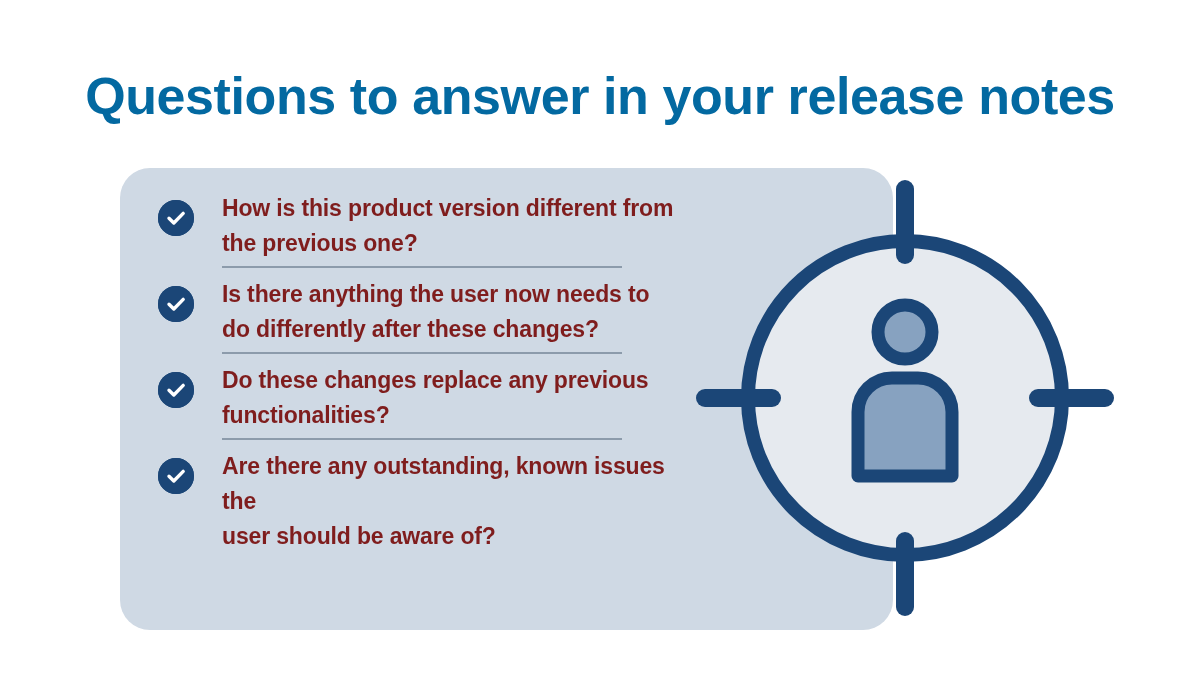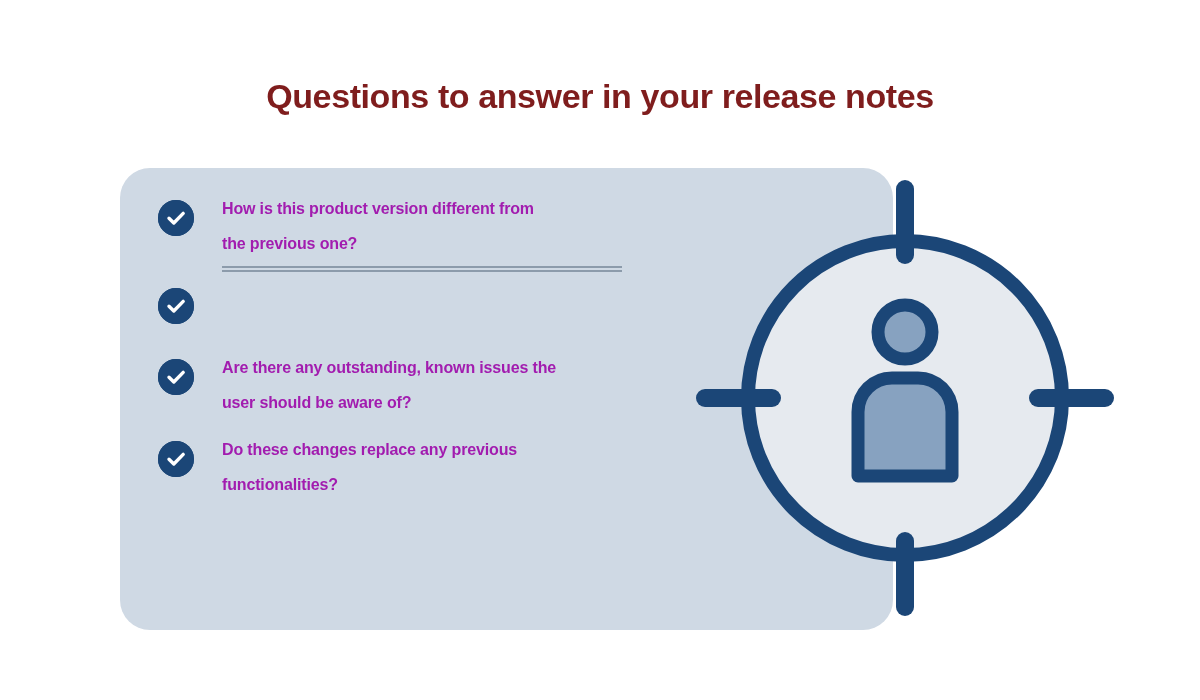--- a/index.html
+++ b/index.html
@@ -22,24 +22,24 @@
     height: 700px;
   }
 
   
   .page-title {
     position: absolute;
     left: 0;
     top: 70px;
     width: 1200px;
     text-align: center;
-    font-size: 34px;
+    font-size: 52px;
     font-weight: bold;
     letter-spacing: -0.4px;
-    color: #7f1d1d;
+    color: #0369a1;
     line-height: 52px;
     white-space: nowrap;
   }
 
   
   .card {
     position: absolute;
     left: 120px;
     top: 168px;
     width: 773px;
@@ -73,24 +73,24 @@
     background: #1B4677;
     display: block;
   }
   .check-icon svg {
     display: block;
     width: 36px;
     height: 36px;
   }
 
   .qtext {
-    font-size: 16px;
+    font-size: 23px;
     font-weight: bold;
     line-height: 35px;
-    color: #a21caf;
+    color: #7f1d1d;
     padding-top: 9px;
     padding-bottom: 3px;
     letter-spacing: -0.15px;
     white-space: pre-line;
   }
 
   .qdivider {
     height: 2px;
     background: #8C9BAB;
     width: 400px;
@@ -135,45 +135,47 @@
       </div>
 
 
       <div class="qitem">
         <span class="check-icon">
           <svg viewBox="0 0 36 36" xmlns="http://www.w3.org/2000/svg">
             <circle cx="18" cy="18" r="18" fill="#1B4677"></circle>
             <path d="M11 18.3 L15.8 23 L25.2 13.4" fill="none" stroke="#FFFFFF" stroke-width="3.4" stroke-linecap="round" stroke-linejoin="round"></path>
           </svg>
         </span>
+        <div class="qtext">Is there anything the user now needs to
+do differently after these changes?</div>
+        <div class="qdivider"></div>
+      </div>
+
+      <div class="qitem">
+        <span class="check-icon">
+          <svg viewBox="0 0 36 36" xmlns="http://www.w3.org/2000/svg">
+            <circle cx="18" cy="18" r="18" fill="#1B4677"></circle>
+            <path d="M11 18.3 L15.8 23 L25.2 13.4" fill="none" stroke="#FFFFFF" stroke-width="3.4" stroke-linecap="round" stroke-linejoin="round"></path>
+          </svg>
+        </span>
+        <div class="qtext">Do these changes replace any previous
+functionalities?</div>
         <div class="qdivider"></div>
       </div>
 
       <div class="qitem">
         <span class="check-icon">
           <svg viewBox="0 0 36 36" xmlns="http://www.w3.org/2000/svg">
             <circle cx="18" cy="18" r="18" fill="#1B4677"></circle>
             <path d="M11 18.3 L15.8 23 L25.2 13.4" fill="none" stroke="#FFFFFF" stroke-width="3.4" stroke-linecap="round" stroke-linejoin="round"></path>
           </svg>
         </span>
         <div class="qtext">Are there any outstanding, known issues the
 user should be aware of?</div>
 
-      </div>
-
-      <div class="qitem">
-        <span class="check-icon">
-          <svg viewBox="0 0 36 36" xmlns="http://www.w3.org/2000/svg">
-            <circle cx="18" cy="18" r="18" fill="#1B4677"></circle>
-            <path d="M11 18.3 L15.8 23 L25.2 13.4" fill="none" stroke="#FFFFFF" stroke-width="3.4" stroke-linecap="round" stroke-linejoin="round"></path>
-          </svg>
-        </span>
-        <div class="qtext">Do these changes replace any previous
-functionalities?</div>
-        <div class="qdivider"></div>
       </div>
 
     </div>
   </div>
 
   <div class="target-graphic" style="left:690px;">
     <svg width="430" height="440" viewBox="0 0 430 440" xmlns="http://www.w3.org/2000/svg">
 
       <circle cx="215" cy="218" r="157" fill="#E6EAEF"></circle>
 

